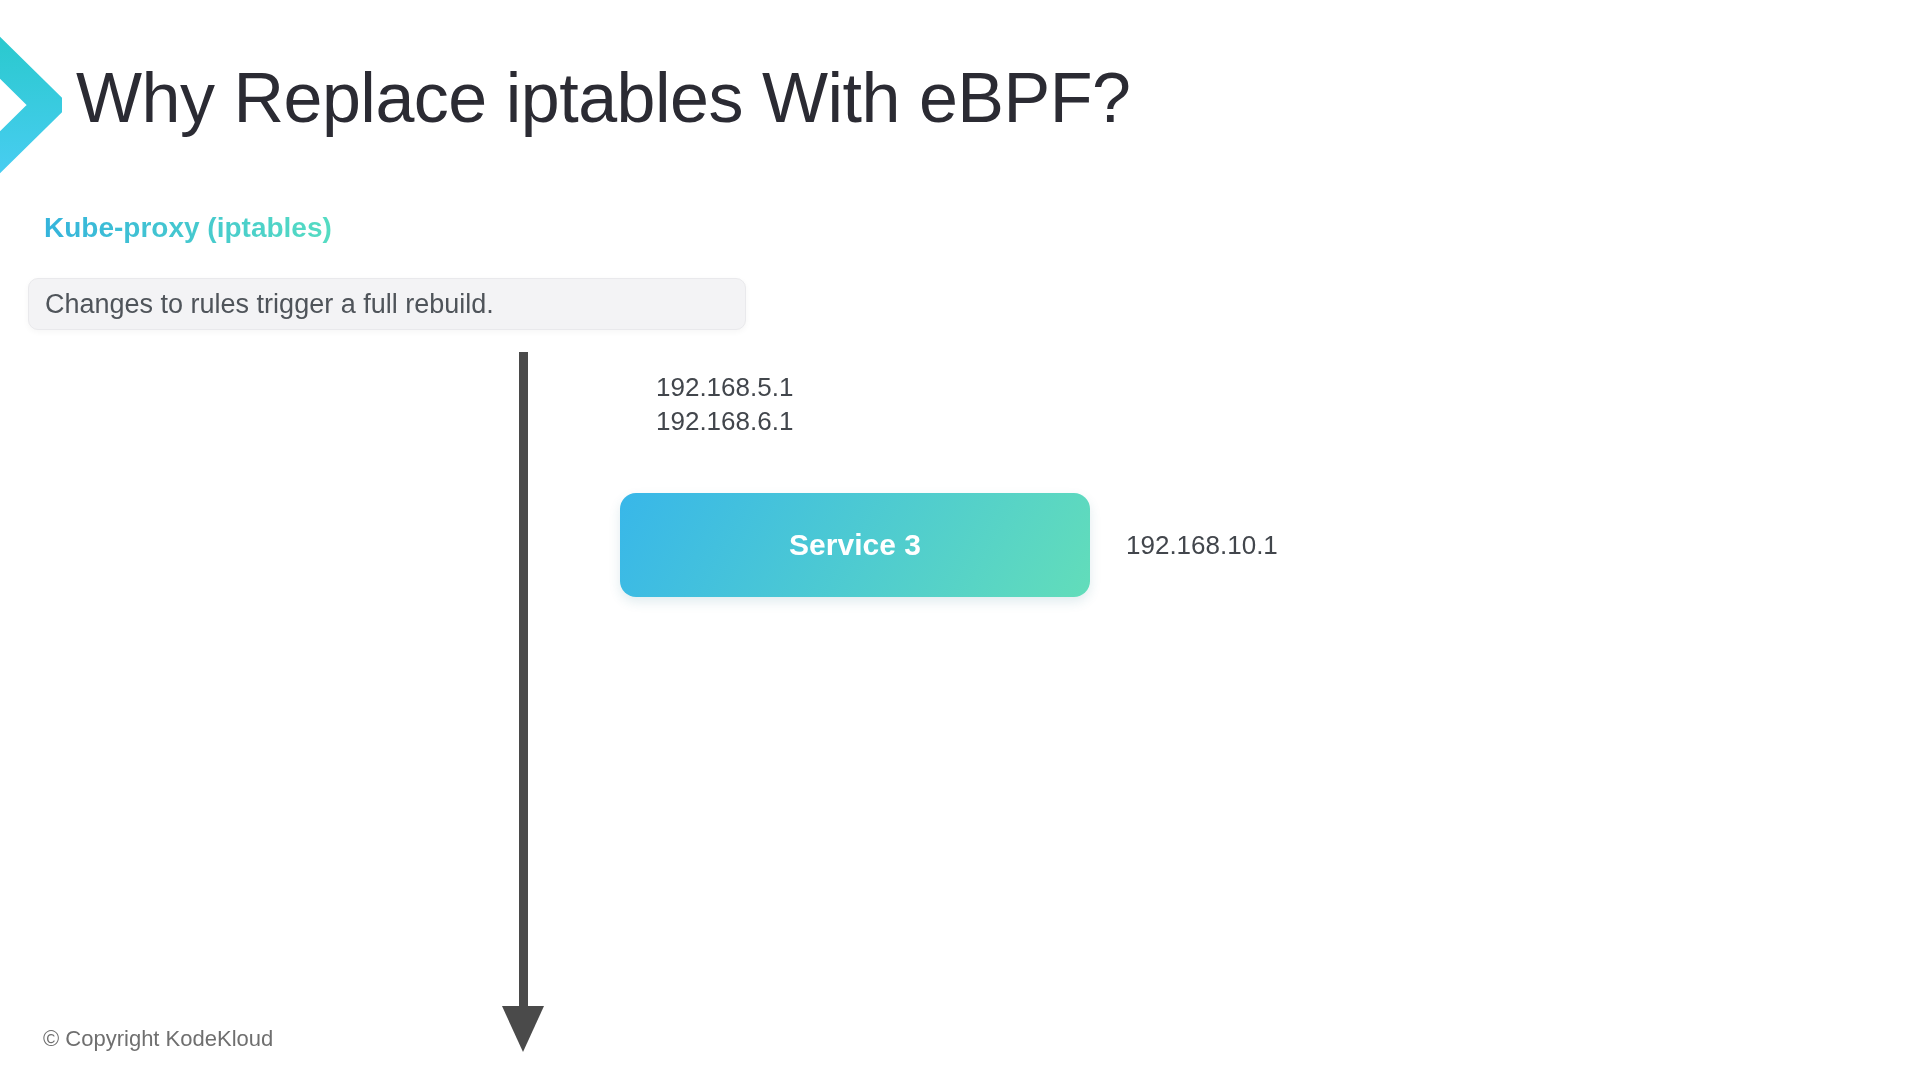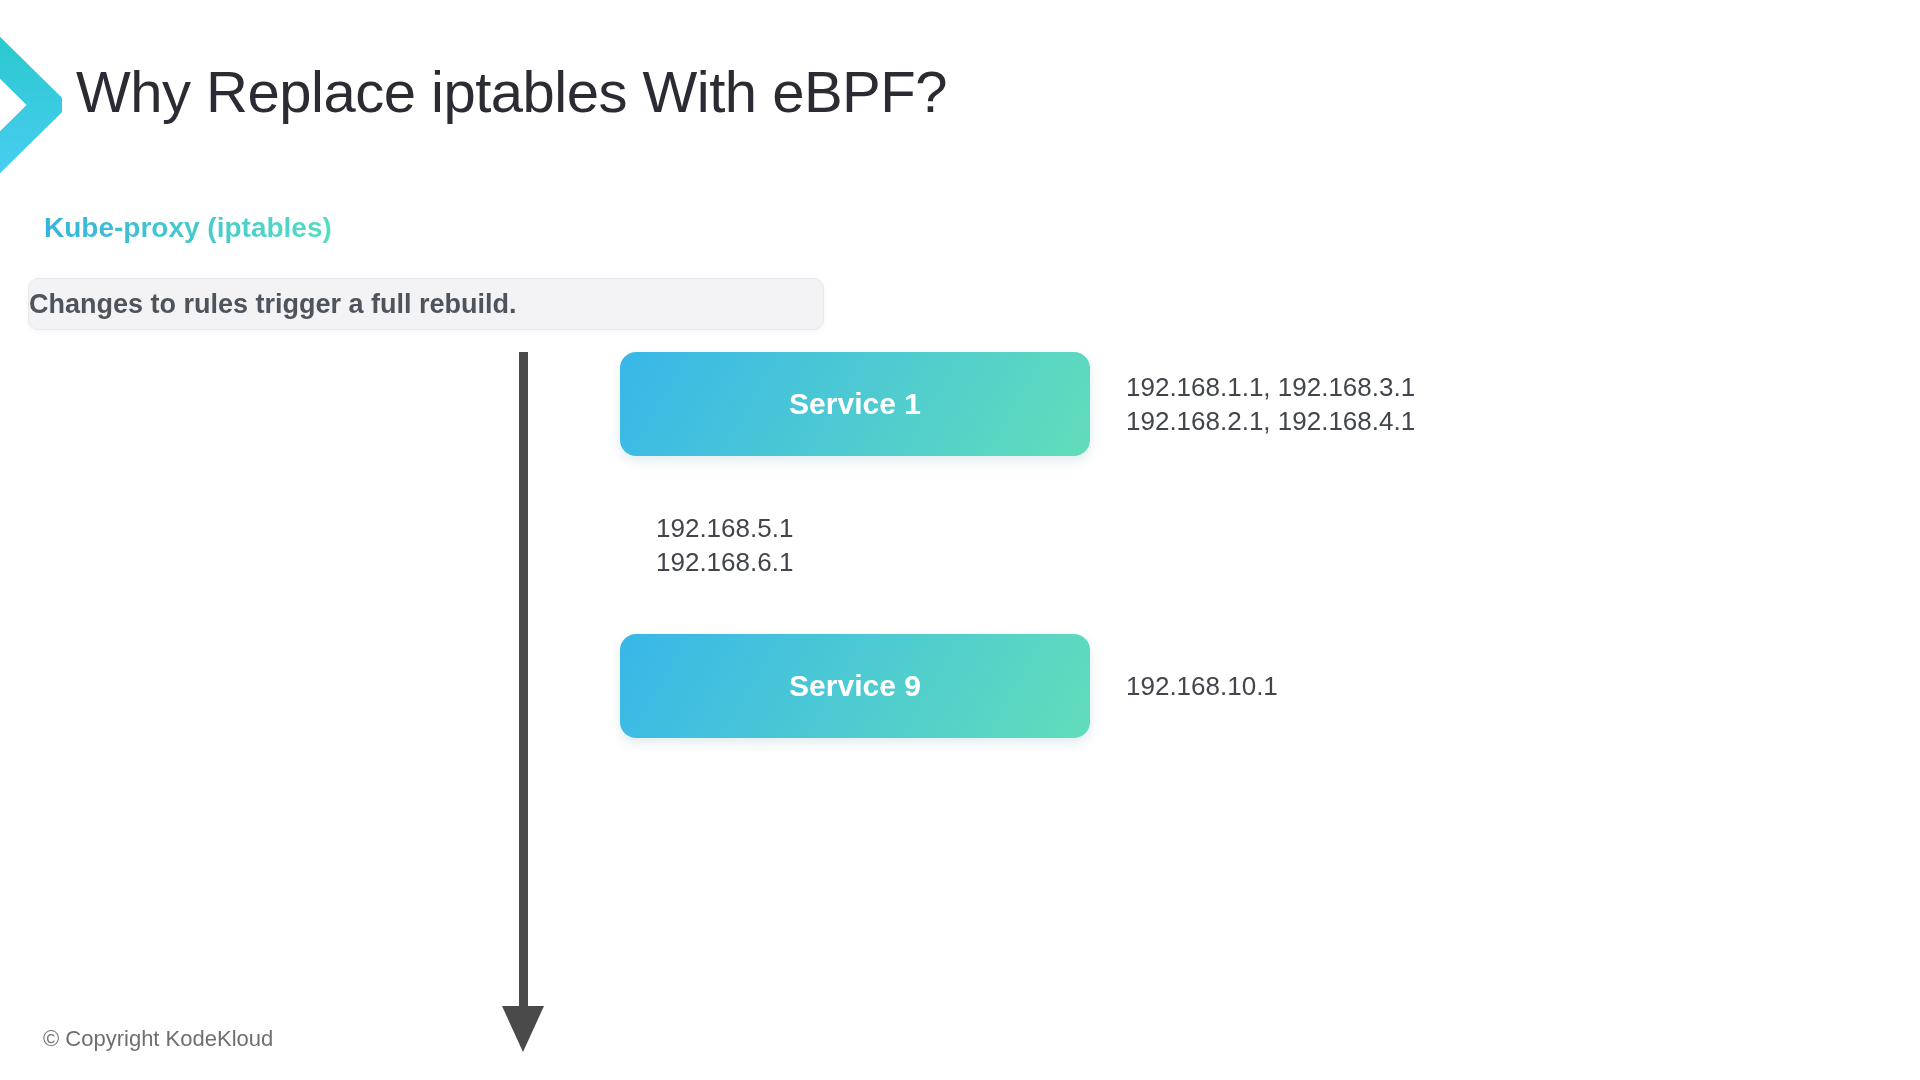--- a/index.html
+++ b/index.html
@@ -24,40 +24,40 @@
   }
   .slide{position:absolute;inset:0;}
 
   
   .chevron-logo{
     position:absolute;left:0;top:30px;width:62px;height:150px;overflow:hidden;
   }
 
   .page-title{
     position:absolute;left:76px;top:58px;
-    font-size:58px;font-weight:500;color:var(--title-color);
+    font-size:70px;font-weight:500;color:var(--title-color);
     letter-spacing:-0.5px;white-space:nowrap;
   }
 
   .subtitle{
     position:absolute;left:44px;top:212px;
     font-size:28px;font-weight:700;white-space:nowrap;
     background:linear-gradient(90deg,var(--teal1),var(--teal2));
     -webkit-background-clip:text;background-clip:text;
     color:transparent;-webkit-text-fill-color:transparent;
   }
 
   .note-box{
-    position:absolute;left:28px;top:278px;width:796px;height:52px;
+    position:absolute;left:28px;top:278px;width:718px;height:52px;
     background:var(--note-bg);
     border:1px solid var(--note-border);
     border-radius:10px;
     display:flex;align-items:center;
+    padding-left:16px;
     box-shadow:0 2px 6px rgba(0,0,0,.04);
-    font-weight:bold;
   }
   .note-box .note-text{
     font-size:27px;color:var(--note-text);white-space:nowrap;
   }
 
   
   .flow-arrow{
     position:absolute;left:501px;top:352px;width:44px;height:700px;
     display:flex;flex-direction:column;align-items:center;
   }
@@ -118,41 +118,32 @@
     <span class="note-text">Changes to rules trigger a full rebuild.</span>
   </div>
 
   <div class="flow-arrow">
     <div class="shaft"></div>
     <div class="head"></div>
   </div>
 
   <div class="services">
 
-    <div class="service-row">
-      <div class="service-box">
-        <span class="service-label">Service 1</span>
-      </div>
-      <div class="service-ips">
-        <div>192.168.1.1, 192.168.3.1</div>
-        <div>192.168.2.1, 192.168.4.1</div>
-      </div>
-    </div>
 
     <div class="service-row">
       <div class="service-ips">
         <div>192.168.5.1</div>
         <div>192.168.6.1</div>
       </div>
     </div>
 
 
     <div class="service-row">
       <div class="service-box">
-        <span class="service-label">Service 9</span>
+        <span class="service-label">Service 3</span>
       </div>
       <div class="service-ips">
         <div>192.168.10.1</div>
         <div></div>
       </div>
     </div>
 
 
   </div>
 

